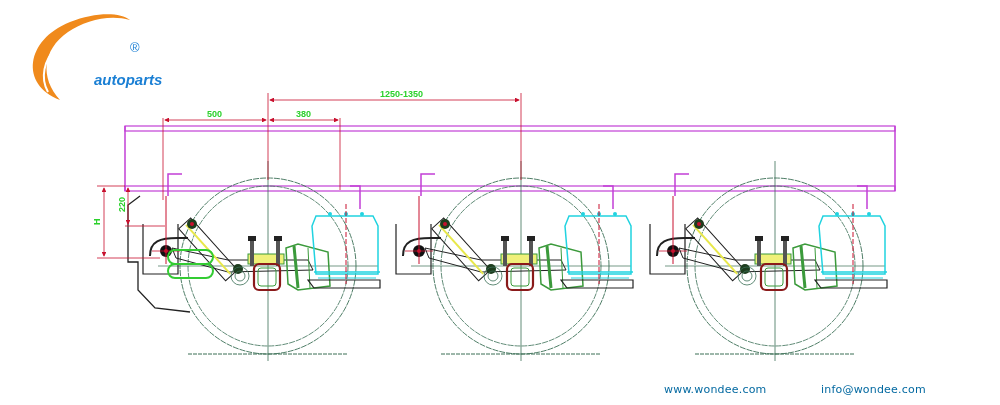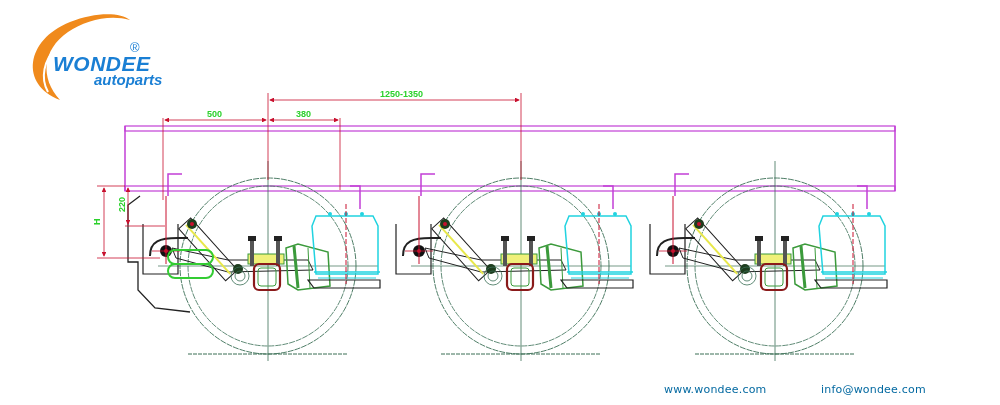--- a/index.html
+++ b/index.html
@@ -16,21 +16,20 @@
   .dim-text { font-family:"Liberation Sans Narrow", "Liberation Sans", sans-serif; font-weight:bold; fill:#2bd12b; font-size:9px; }
 </style>
 </head>
 <body>
 
 <div class="logo">
   <svg width="200" height="110" style="position:absolute;left:0;top:0">
     <path d="M60 100 C 20 85, 25 40, 70 22 C 95 12, 120 12, 130 20 C 110 14, 85 20, 68 32 C 42 50, 40 78, 60 100 Z" fill="#f08a1c"></path>
     <path d="M56 48 C 44 60, 40 78, 48 92" stroke="#ffffff" stroke-width="2" fill="none"></path>
   </svg>
-  <span class="logo-word logo-brand">WONDEE</span>
   <span class="logo-word logo-sub">autoparts</span>
   <span class="logo-word logo-reg">®</span>
 </div>
 
 <svg class="drawing" width="1000" height="405" viewBox="0 0 1000 405">
   <defs>
     <marker id="arr" markerWidth="6" markerHeight="6" refX="5" refY="3" orient="auto">
       <path d="M0,0 L6,3 L0,6 z" fill="#c8102e"></path>
     </marker>
     <marker id="arrs" markerWidth="6" markerHeight="6" refX="1" refY="3" orient="auto">

